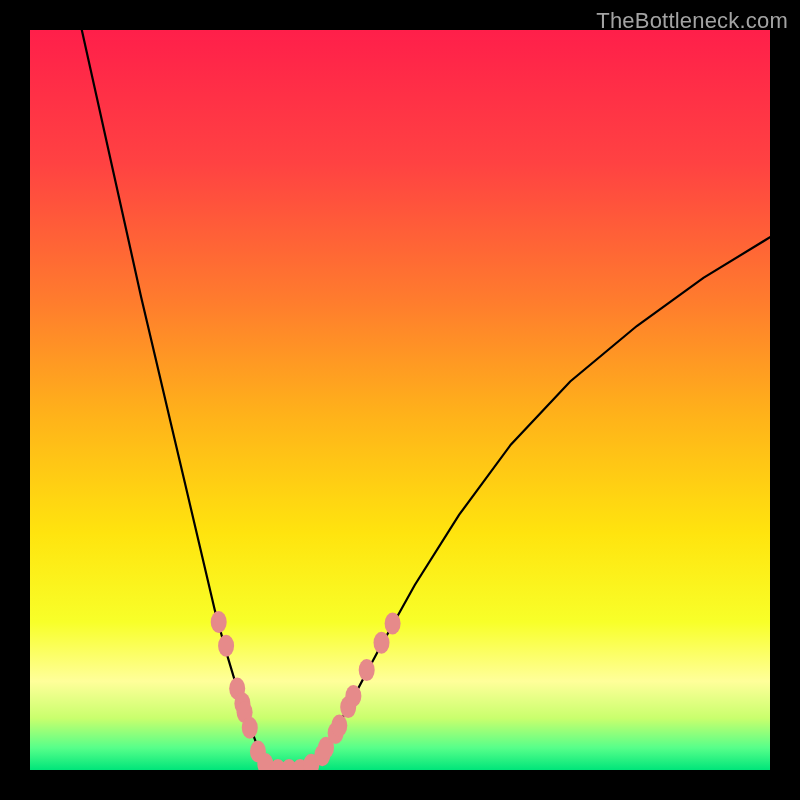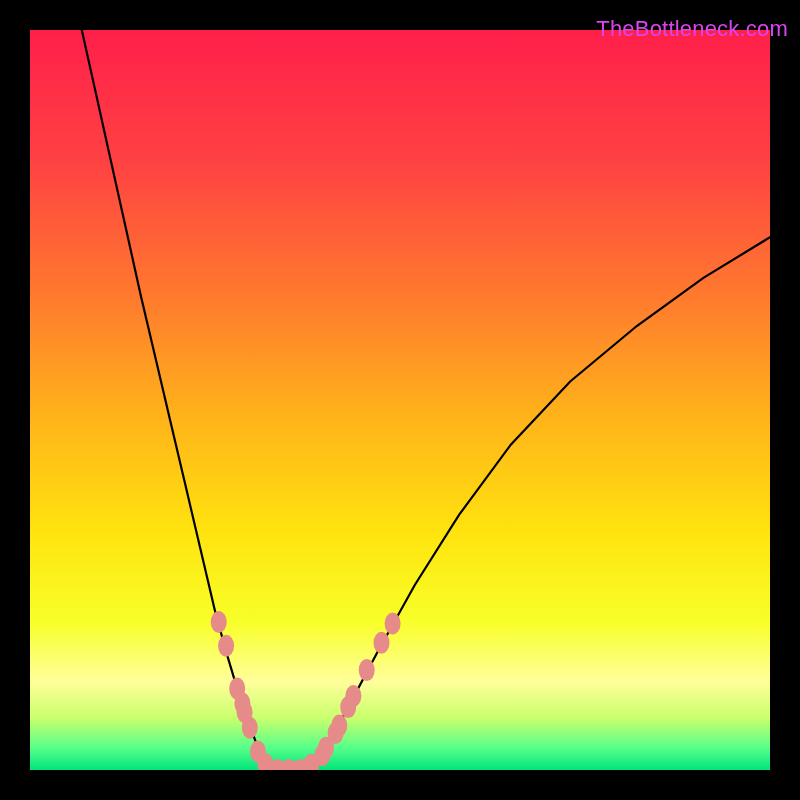--- a/index.html
+++ b/index.html
@@ -12,23 +12,23 @@
     background: #000;
   }
   .frame {
     position: relative;
     width: 800px;
     height: 800px;
     background: #000;
   }
   .watermark {
     position: absolute;
-    top: 16px;
+    top: 8px;
     right: 12px;
-    color: #d946ef;
+    color: #a3a3a3;
     font-size: 22px;
     font-weight: 500;
     letter-spacing: 0.2px;
     z-index: 5;
   }
   .plot-area {
     position: absolute;
     left: 30px;
     top: 30px;
     width: 740px;

